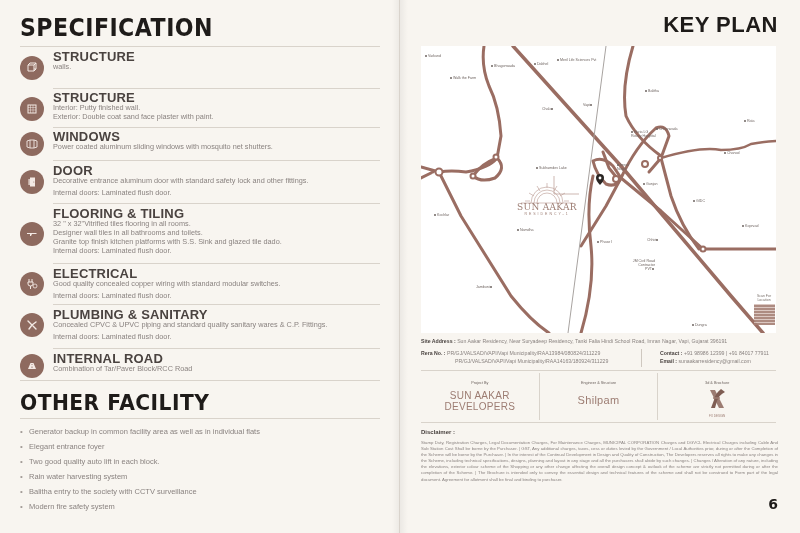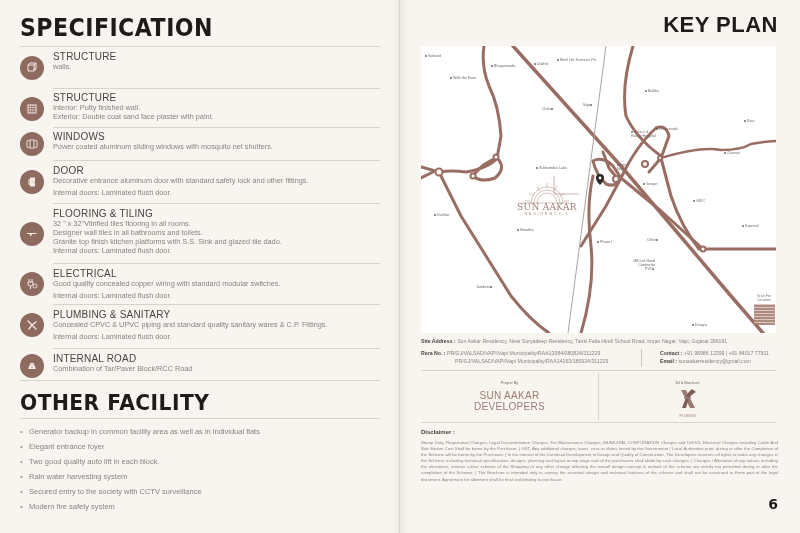--- a/index.html
+++ b/index.html
@@ -10,21 +10,21 @@
   .gutter-shadow { position: absolute; left: 392px; top: 0; width: 16px; height: 533px; background: linear-gradient(90deg, rgba(0,0,0,0) 0%, rgba(0,0,0,0.05) 50%, rgba(0,0,0,0) 100%); pointer-events: none; }
 
   .big-title { position: absolute; font-family: "DejaVu Sans", sans-serif; font-weight: bold; color: #1e1b19; letter-spacing: 0.5px; }
   .spec-title { left: 20px; top: 14px; font-size: 24px; transform: scaleX(0.92); transform-origin: left; }
   .rule { position: absolute; height: 1px; background: #d9d3cb; }
 
   .spec-item { position: absolute; left: 20px; width: 360px; }
   .spec-icon { position: absolute; left: 0; width: 24px; height: 24px; border-radius: 50%; background: #8e6a5f; display: flex; align-items: center; justify-content: center; }
   .spec-icon svg { width: 14px; height: 14px; }
   .spec-text { position: absolute; left: 33px; width: 330px; }
-  .spec-head { font-size: 10px; font-weight: normal; color: #4a4340; letter-spacing: 0.2px; line-height: 10px; }
+  .spec-head { font-size: 13px; font-weight: bold; color: #4a4340; letter-spacing: 0.2px; line-height: 10px; }
   .spec-line { font-size: 7.3px; color: #8a8380; line-height: 9px; }
   .spec-line.gap { margin-top: 3px; }
 
   .other-title { left: 20px; top: 390px; font-size: 22px; transform: scaleX(0.92); transform-origin: left; }
   .facility-list { position: absolute; left: 20px; top: 424px; width: 360px; list-style: none; }
   .facility-list li { font-size: 7.5px; color: #8a8380; height: 15px; line-height: 15px; padding-left: 9px; position: relative; }
   .facility-list li .bullet { position: absolute; left: 0; top: 0; color: #a39c98; font-size: 8px; }
 
   .key-title { right: 22px; top: 12px; font-size: 22px; font-family: "Liberation Sans", sans-serif; }
   .map-box { position: absolute; left: 421px; top: 46px; width: 355px; height: 287px; background: #ffffff; overflow: hidden; }
@@ -183,21 +183,21 @@
     <div class="rule" style="left:20px; top:380px; width:360px;"></div>
 
     <h2 class="big-title other-title">OTHER FACILITY</h2>
     <div class="rule" style="left:20px; top:418px; width:360px;"></div>
 
     <ul class="facility-list">
       <li><span class="bullet">•</span><span>Generator backup in common facility area as well as in individual flats</span></li>
       <li><span class="bullet">•</span><span>Elegant entrance foyer</span></li>
       <li><span class="bullet">•</span><span>Two good quality auto lift in each block.</span></li>
       <li><span class="bullet">•</span><span>Rain water harvesting system</span></li>
-      <li><span class="bullet">•</span><span>Secured entry to the society with CCTV surveillance</span></li>
+      <li><span class="bullet">•</span><span>Balitha entry to the society with CCTV surveillance</span></li>
       <li><span class="bullet">•</span><span>Modern fire safety system</span></li>
     </ul>
   </div>
 
   <div class="page-right"></div>
   <div class="gutter-shadow"></div>
 </div>
 
 <h1 class="big-title key-title">KEY PLAN</h1>
 
@@ -302,20 +302,24 @@
 <div class="info-line" style="left:660px; top:358px;"><b>Email :</b> <span>sunaakarresidency@gmail.com</span></div>
 <div class="rule" style="left:421px; top:370px; width:355px;"></div>
 
 <div class="credits">
   <div class="credit-col">
     <div class="credit-label">Project By</div>
     <div class="credit-value">SUN AAKAR</div>
     <div class="credit-value" style="margin-top:0;">DEVELOPERS</div>
   </div>
   <div class="credit-col">
+    <div class="credit-label">Engineer &amp; Structure</div>
+    <div class="credit-value single">Shilpam</div>
+  </div>
+  <div class="credit-col">
     <div class="credit-label">3d &amp; Brochure</div>
     <div class="fx-logo">
       <svg width="24" height="22" viewBox="0 0 24 22">
           <path d="M5 2 L10 2 L19 20 L14 20 Z" fill="#9c7c72"></path>
           <path d="M16 1 Q10 6 9 12 L6 20 L10 20 L12 13 Q14 7 20 4 Z" fill="#7f5d53"></path>
           <path d="M8 10 H15" stroke="#9c7c72" stroke-width="1.5"></path>
         </svg>
       <div class="fx-caption">FX DESIGN</div>
     </div>
   </div>

